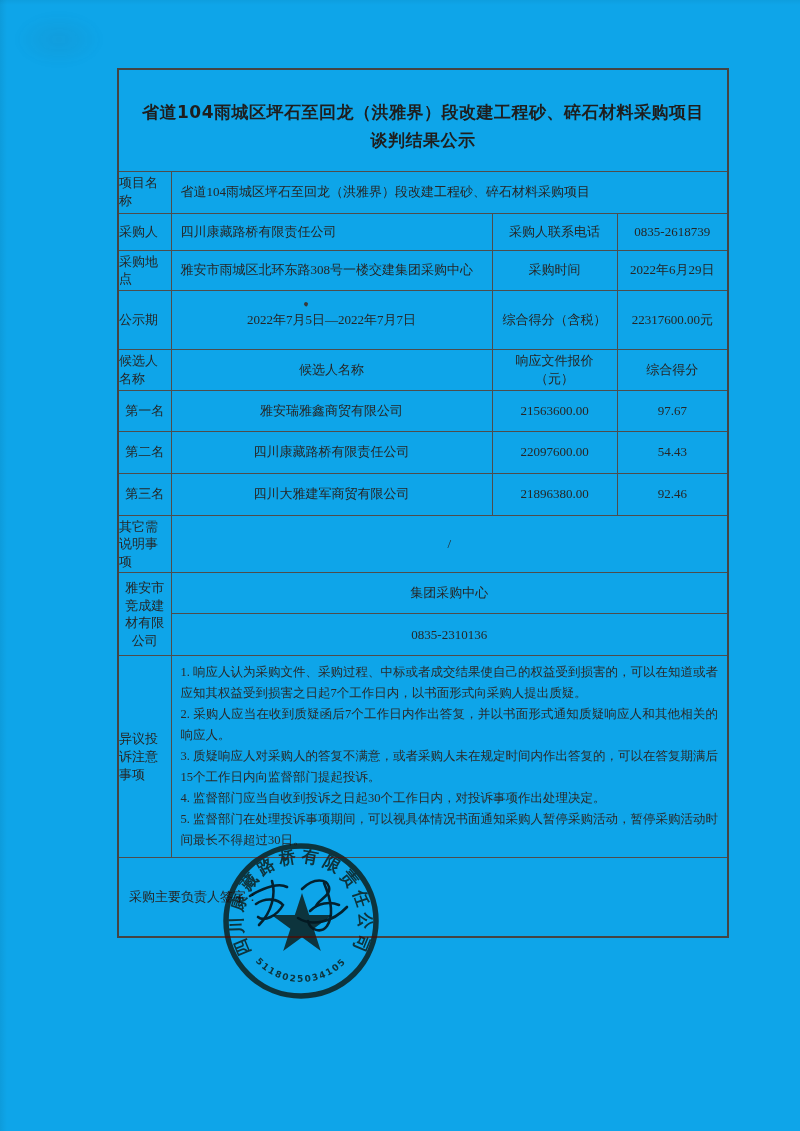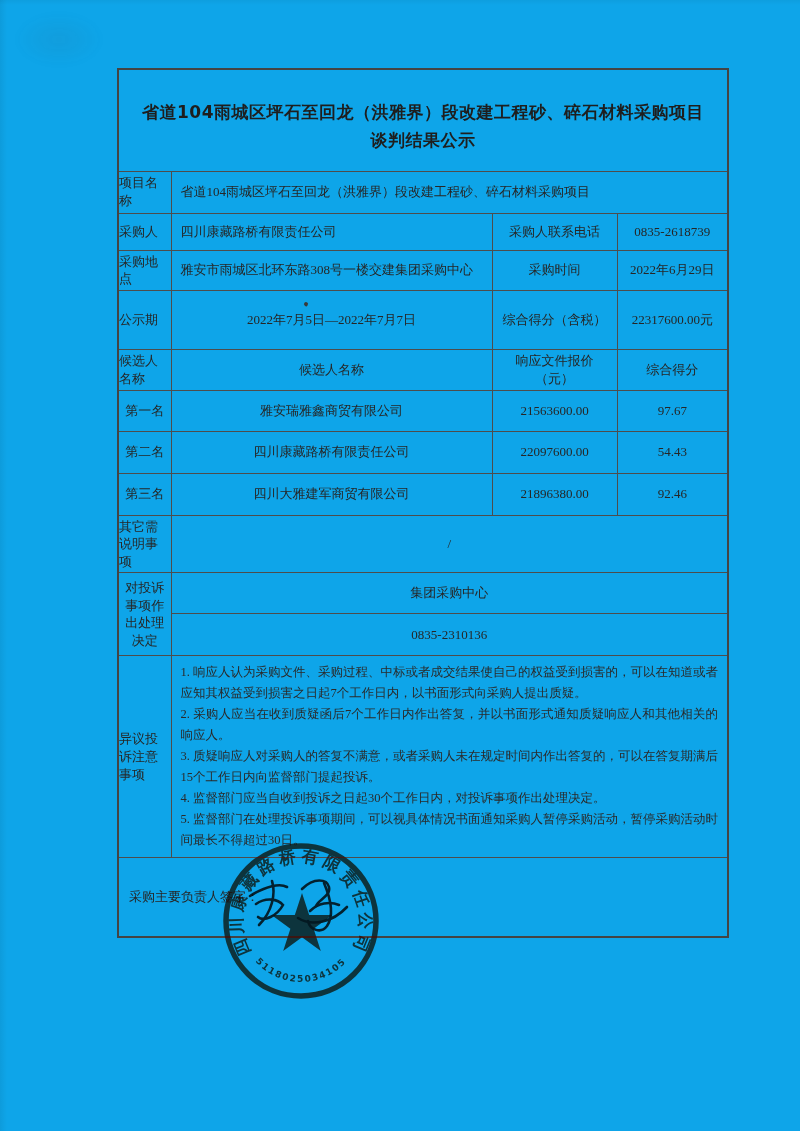--- a/index.html
+++ b/index.html
@@ -141,21 +141,21 @@
       <td class="center">21896380.00</td>
       <td class="center">92.46</td>
     </tr>
 
     <tr style="height:57px">
       <td class="label">其它需说明事项</td>
       <td colspan="3" class="center">/</td>
     </tr>
 
     <tr style="height:41px">
-      <td rowspan="2" class="label-c">对投诉事项作出处理决定</td>
+      <td rowspan="2" class="label-c">雅安市竞成建材有限公司</td>
       <td colspan="3" class="center">集团采购中心</td>
     </tr>
     <tr style="height:42px">
       <td colspan="3" class="center">0835-2310136</td>
     </tr>
 
     <tr style="height:201px">
       <td class="label">异议投诉注意事项</td>
       <td colspan="3" class="para-cell">
         <div class="para-line">1. 响应人认为采购文件、采购过程、中标或者成交结果使自己的权益受到损害的，可以在知道或者应知其权益受到损害之日起7个工作日内，以书面形式向采购人提出质疑。</div>

